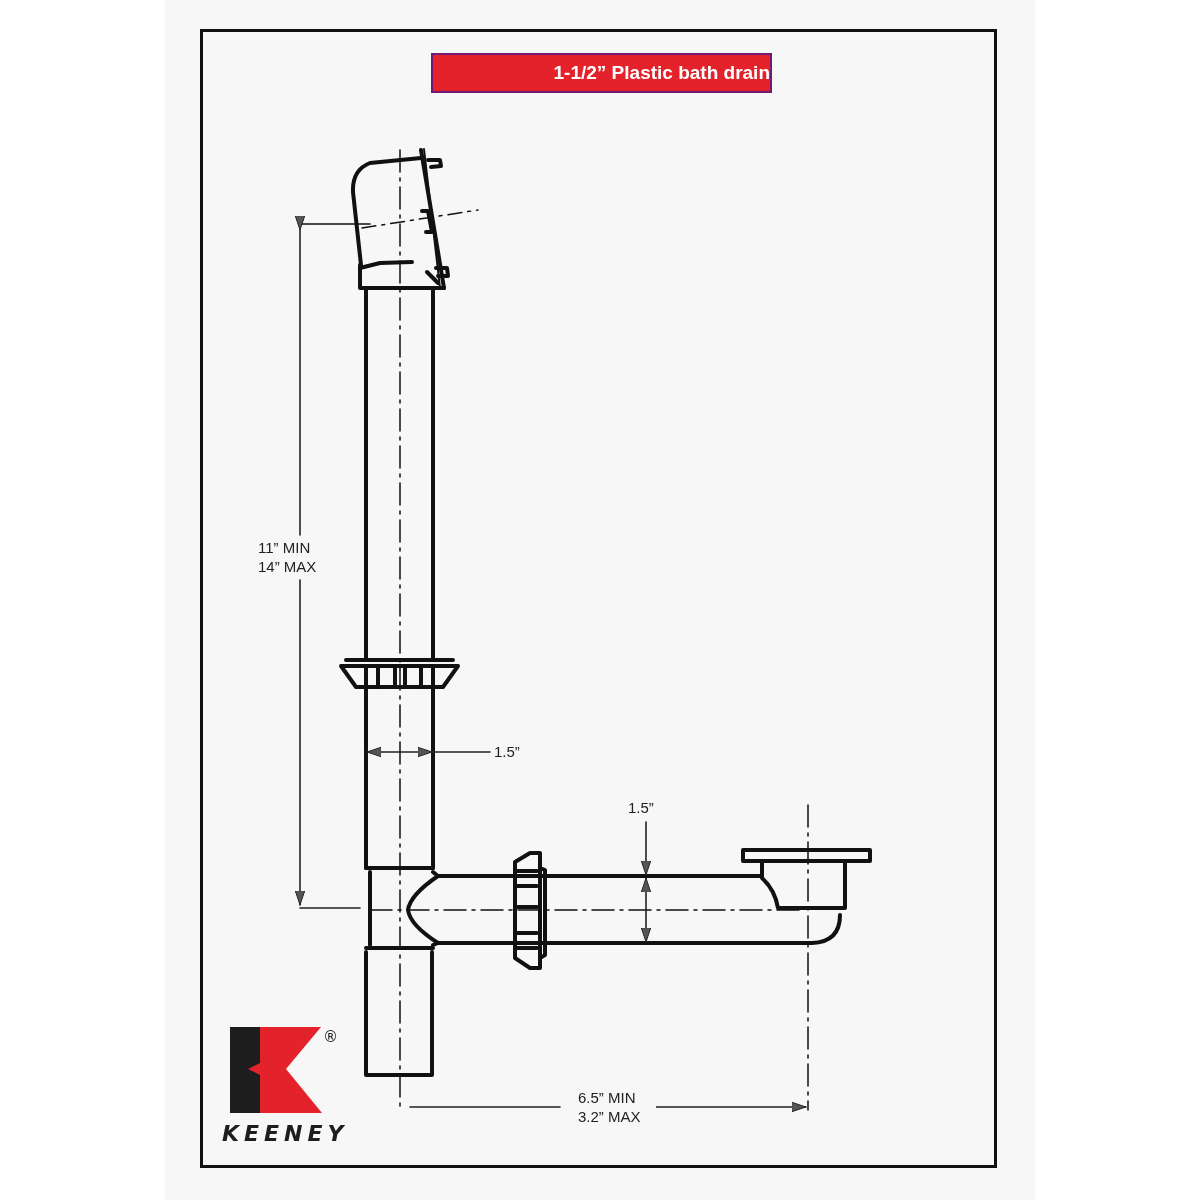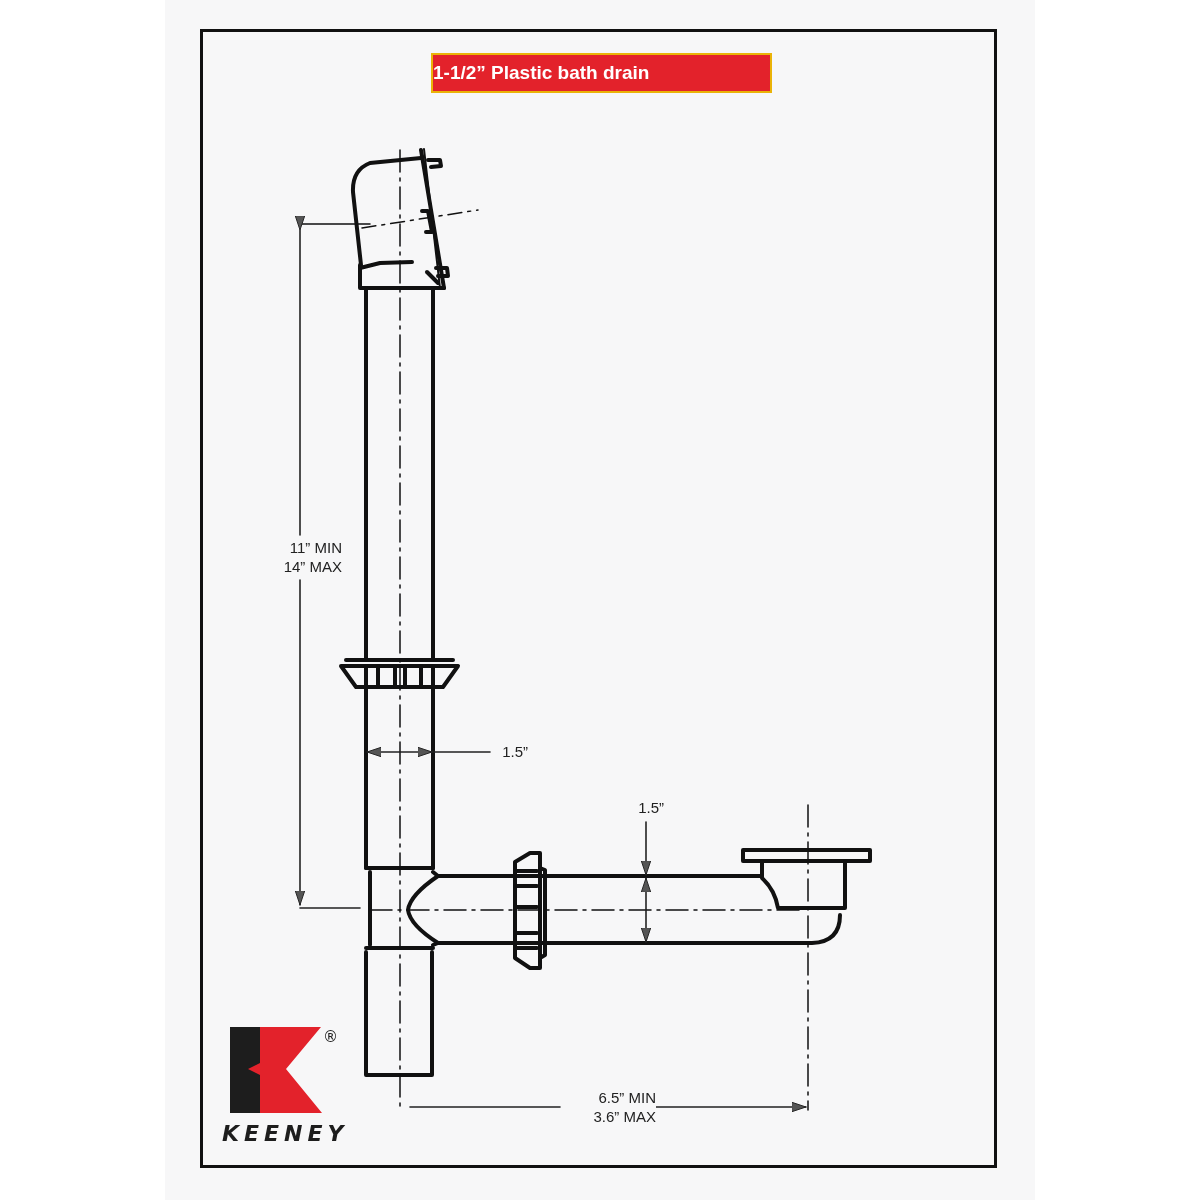--- a/index.html
+++ b/index.html
@@ -1,21 +1,21 @@
 <!DOCTYPE html>
 <html><head>
 <meta charset="utf-8">
 <style>
   html, body { margin:0; padding:0; }
   body { width:1200px; height:1200px; background:#ffffff; position:relative; overflow:hidden; font-family:"Liberation Sans", sans-serif; }
   .sheet { position:absolute; left:165px; top:0; width:870px; height:1200px; background:#f7f7f8; }
   .frame { position:absolute; left:200px; top:29px; width:797px; height:1139px; border:3px solid #111; box-sizing:border-box; }
-  .title-box { position:absolute; left:431px; top:53px; width:341px; height:40px; background:#e3222b; border:2px solid #eab308; box-sizing:border-box; display:flex; align-items:center; justify-content:flex-start; color:#fff; font-weight:bold; font-size:19px; font-family:"Liberation Sans", sans-serif; }
+  .title-box { position:absolute; left:431px; top:53px; width:341px; height:40px; background:#e3222b; border:2px solid #701a75; box-sizing:border-box; display:flex; align-items:center; justify-content:flex-end; color:#fff; font-weight:bold; font-size:19px; font-family:"Liberation Sans", sans-serif; }
   svg.drawing { position:absolute; left:0; top:0; }
-  .dim-label { position:absolute; font-family:"Liberation Sans", sans-serif; font-size:15px; color:#222; text-align:right; line-height:19px; background:#f7f7f8; }
+  .dim-label { position:absolute; font-family:"Liberation Sans", sans-serif; font-size:15px; color:#222; text-align:left; line-height:19px; background:#f7f7f8; }
   .logo { position:absolute; left:228px; top:1027px; width:120px; height:120px; }
   .logo-word { position:absolute; left:222px; top:1121px; font-family:"DejaVu Sans", sans-serif; font-weight:bold; font-size:22px; letter-spacing:5px; color:#1d1d1d;font-style:italic; }
   .reg { position:absolute; left:323px; top:1028px; font-size:15px; color:#1d1d1d; font-family:"DejaVu Sans", sans-serif; }
 </style>
 </head>
 <body>
 
 <div class="sheet"></div>
 <div class="frame"></div>
 
@@ -108,21 +108,21 @@
   <div>14” MAX</div>
 </div>
 <div class="dim-label" style="left:494px; top:742px; width:34px;">
   <span>1.5”</span>
 </div>
 <div class="dim-label" style="left:628px; top:798px; width:36px;">
   <span>1.5”</span>
 </div>
 <div class="dim-label" style="left:560px; top:1088px; width:78px;margin-left:18px;">
   <div>6.5” MIN</div>
-  <div>3.6” MAX</div>
+  <div>3.2” MAX</div>
 </div>
 
 <svg class="logo" viewBox="0 0 120 120">
   <rect x="2" y="0" width="30" height="86" fill="#1d1d1d"></rect>
   <path d="M32,0 L93,0 L58,42 L94,86 L32,86 L32,48 L20,42 L32,36 Z" fill="#e3222b"></path>
 </svg>
 <div class="reg">®</div>
 <div class="logo-word">KEENEY</div>
 
 </body></html>

